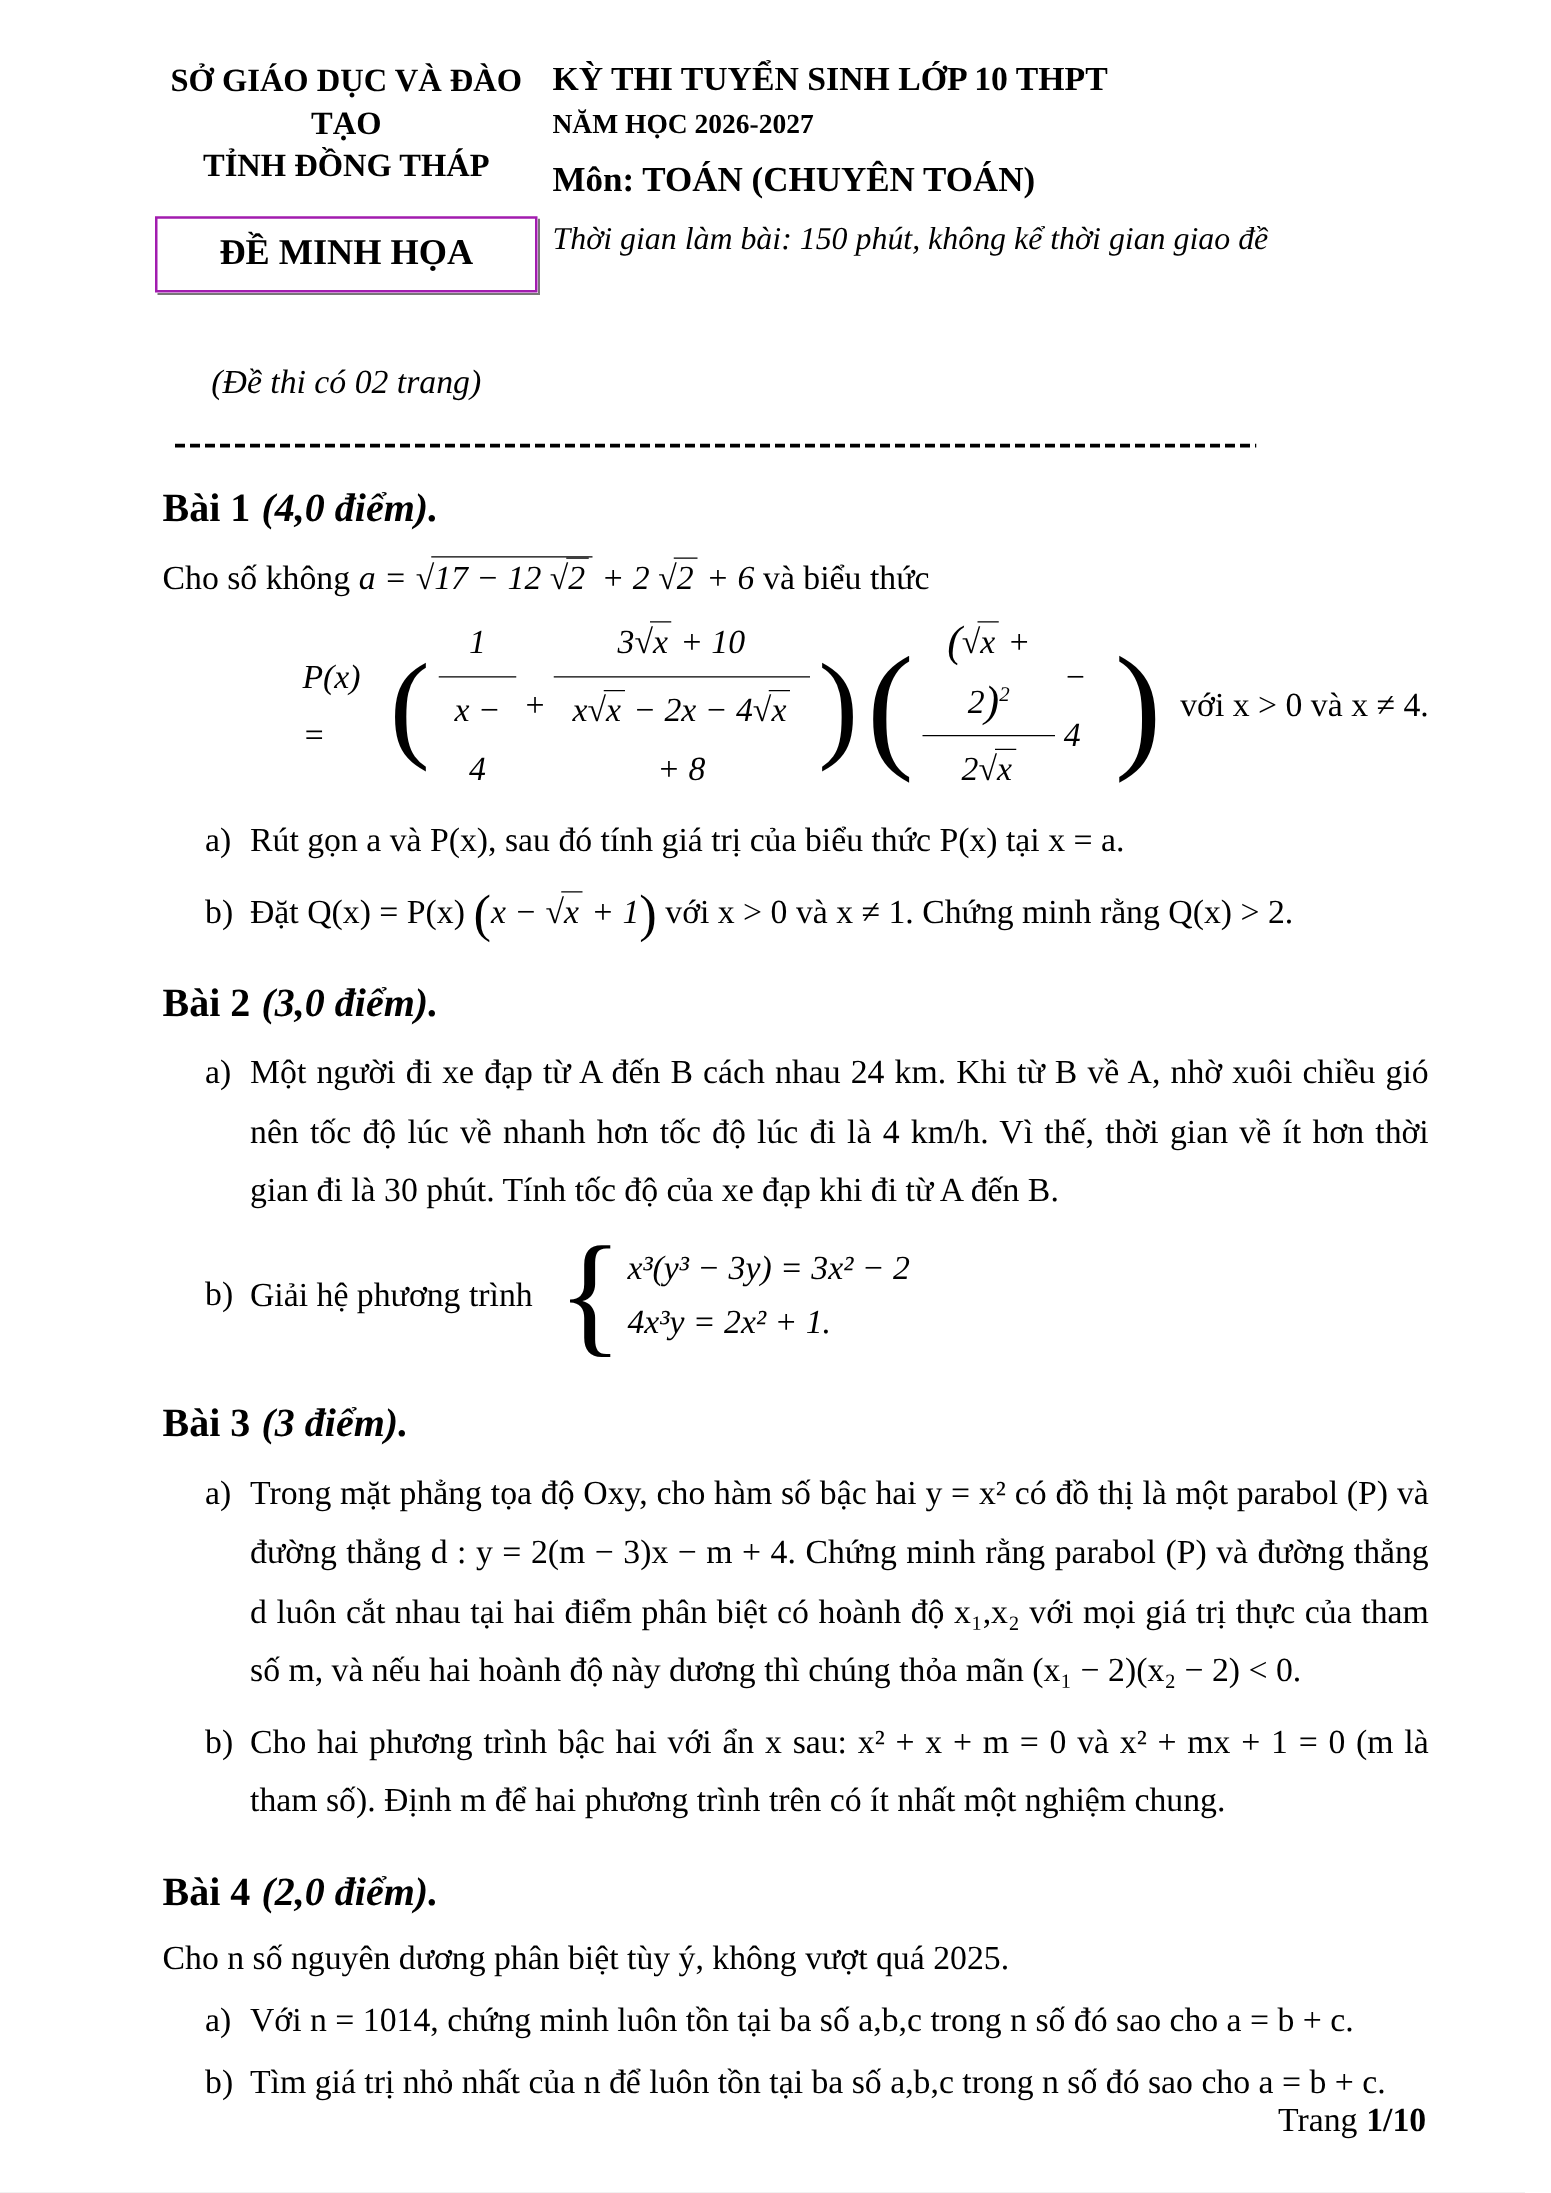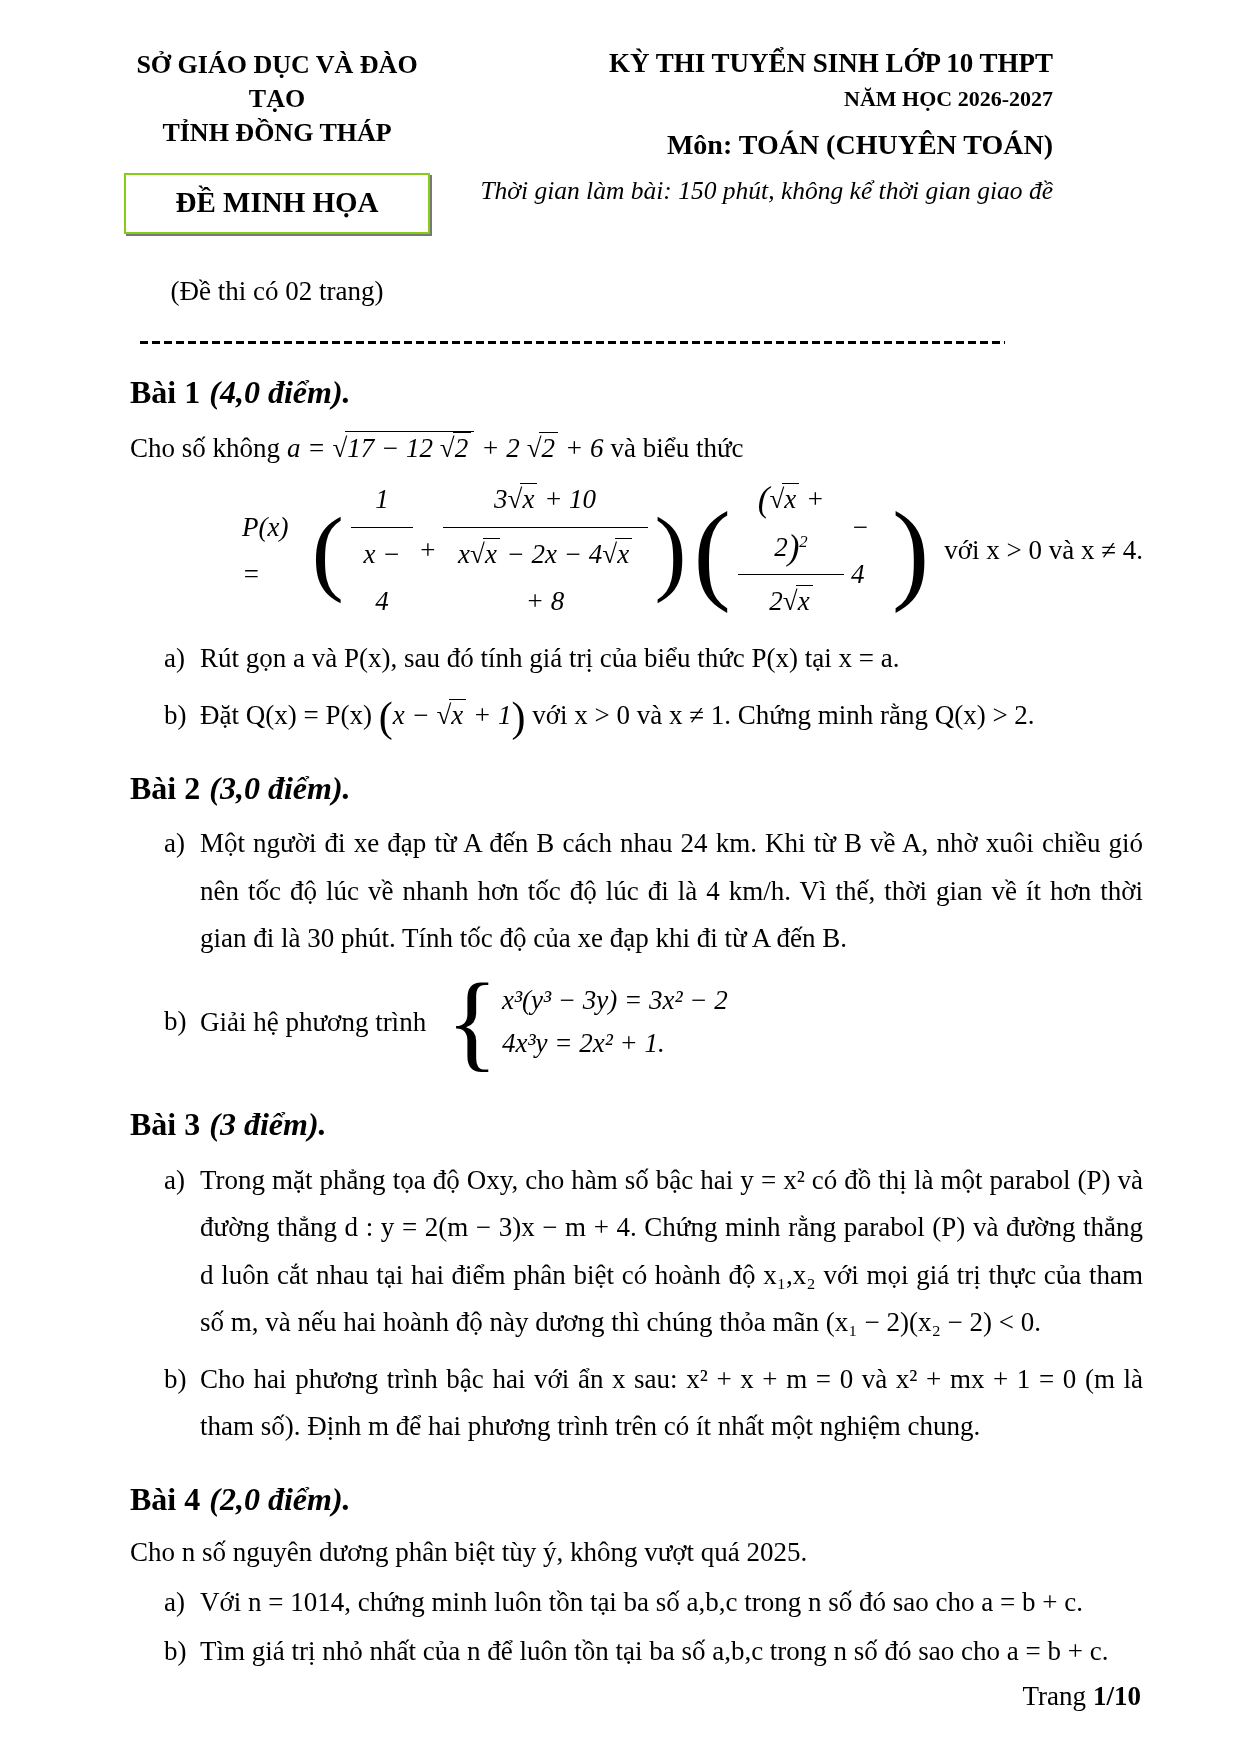--- a/index.html
+++ b/index.html
@@ -7,26 +7,26 @@
   .page {
     width:1241px; height:1754px; margin:0 auto; background:#ffffff; color:#000;
     font-family:"Liberation Serif","DejaVu Serif",serif;
     position:relative; padding:48px 98px 40px 112px; overflow:hidden;
   }
   
   .hdr { display:flex; }
   .hdr-left { width:330px; flex-shrink:0; text-align:center; }
   .dept { font-weight:bold; font-size:26px; line-height:1.3; }
   .exam-box {
-    margin:24px auto 0; width:306px; border:2px solid #84cc16;
+    margin:24px auto 0; width:306px; border:2px solid #a21caf;
     padding:11px 0 13px; font-weight:bold; font-size:29px;
     box-shadow:2px 2px 0 #777;
   }
-  .pages-note { margin-top:42px; font-size:27px; }
-  .hdr-right { flex:1; text-align:right; padding-right:90px; }
+  .pages-note { margin-top:56px; font-style:italic; font-size:27px; }
+  .hdr-right { flex:1; text-align:left; padding-right:90px; }
   .exam-l1 { font-weight:bold; font-size:27px; }
   .exam-l2 { font-weight:bold; font-size:22px; margin-top:7px; }
   .subject  { font-weight:bold; font-size:28px; margin-top:17px; }
   .duration { font-style:italic; font-size:25.5px; margin-top:15px; white-space:nowrap; }
   
   .sep { margin:34px 0 0 28px; width:865px; height:3px;
          background:repeating-linear-gradient(90deg,#000 0 8px,transparent 8px 12px); }
   
   .content { font-size:27px; line-height:1.75; }
   .bai-h { margin:26px 0 0 18px; font-size:32px; font-weight:bold; line-height:1.4; }

